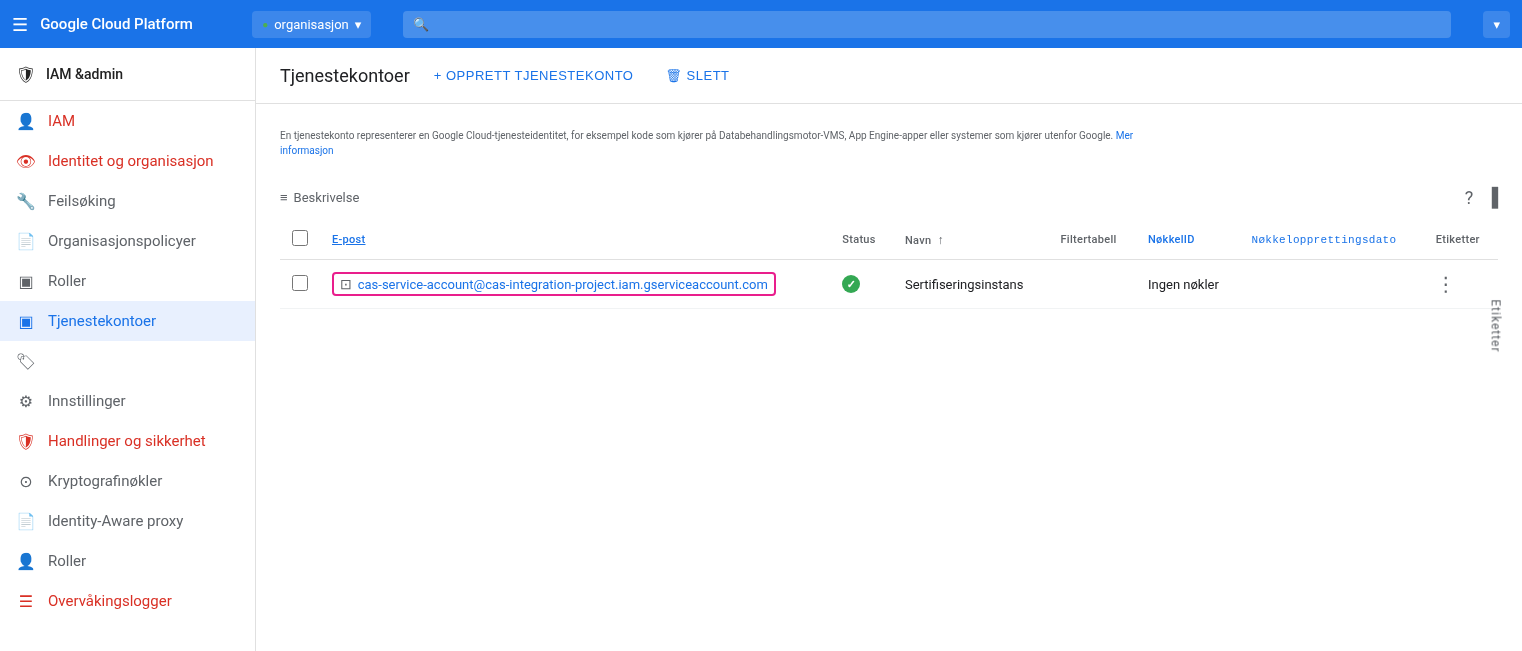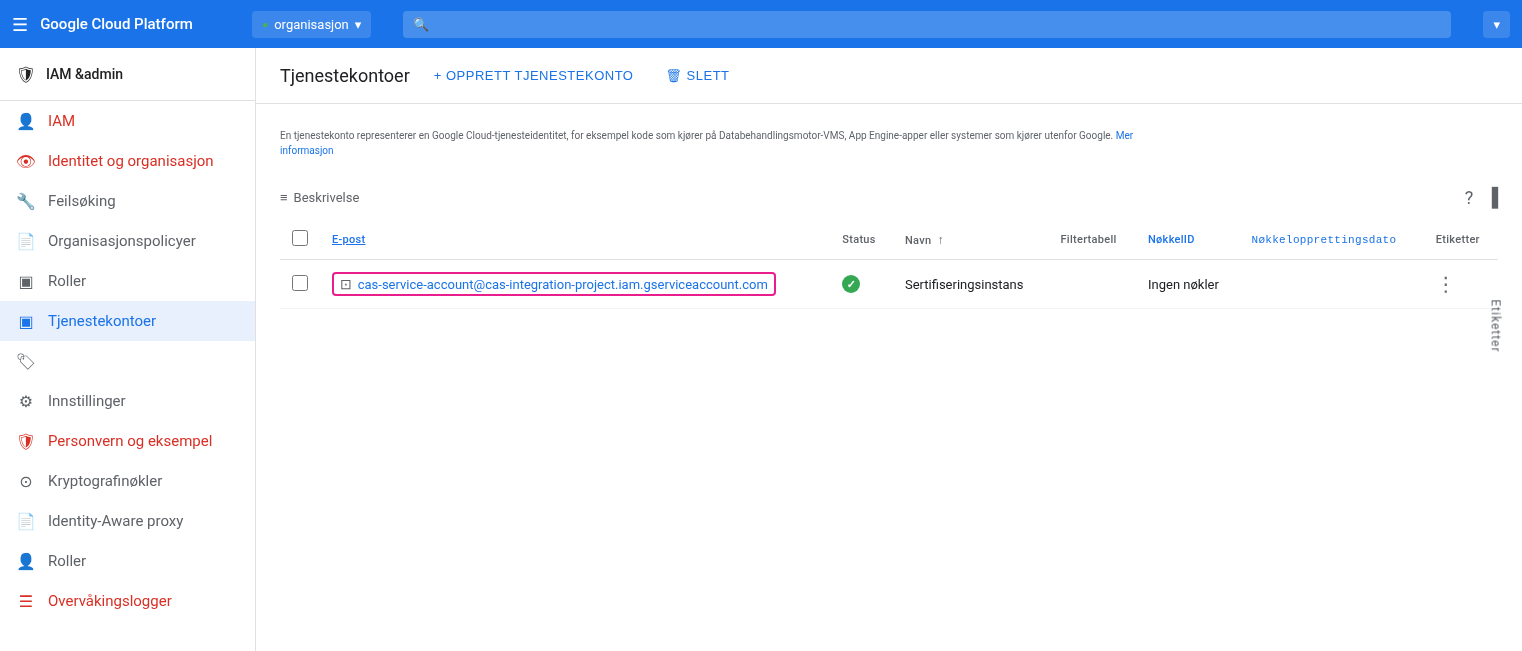--- a/index.html
+++ b/index.html
@@ -345,21 +345,21 @@
     <div class="sidebar-item">
       <span class="sidebar-icon">🏷</span>
       <span class="sidebar-item-label"></span>
     </div>
     <div class="sidebar-item">
       <span class="sidebar-icon">⚙</span>
       <span class="sidebar-item-label">Innstillinger</span>
     </div>
     <div class="sidebar-item red-text">
       <span class="sidebar-icon">🛡</span>
-      <span class="sidebar-item-label">Personvern og eksempel</span>
+      <span class="sidebar-item-label">Handlinger og sikkerhet</span>
     </div>
     <div class="sidebar-item">
       <span class="sidebar-icon">⊙</span>
       <span class="sidebar-item-label">Kryptografinøkler</span>
     </div>
     <div class="sidebar-item">
       <span class="sidebar-icon">📄</span>
       <span class="sidebar-item-label">Identity-Aware proxy</span>
     </div>
     <div class="sidebar-item">

